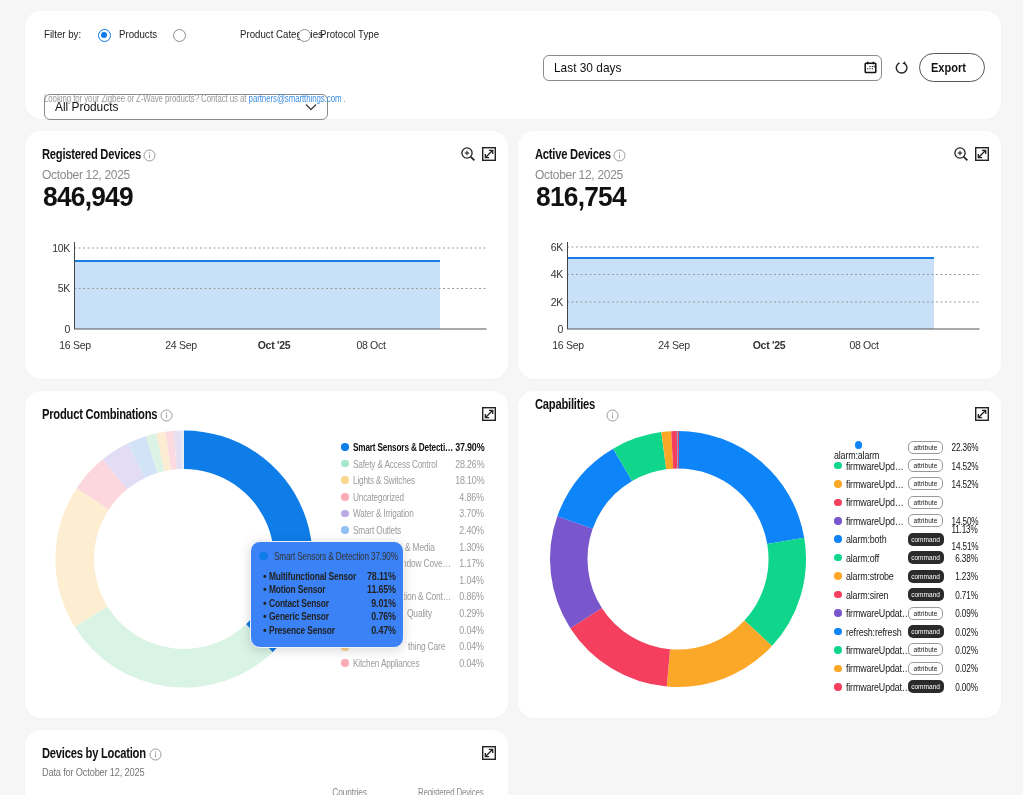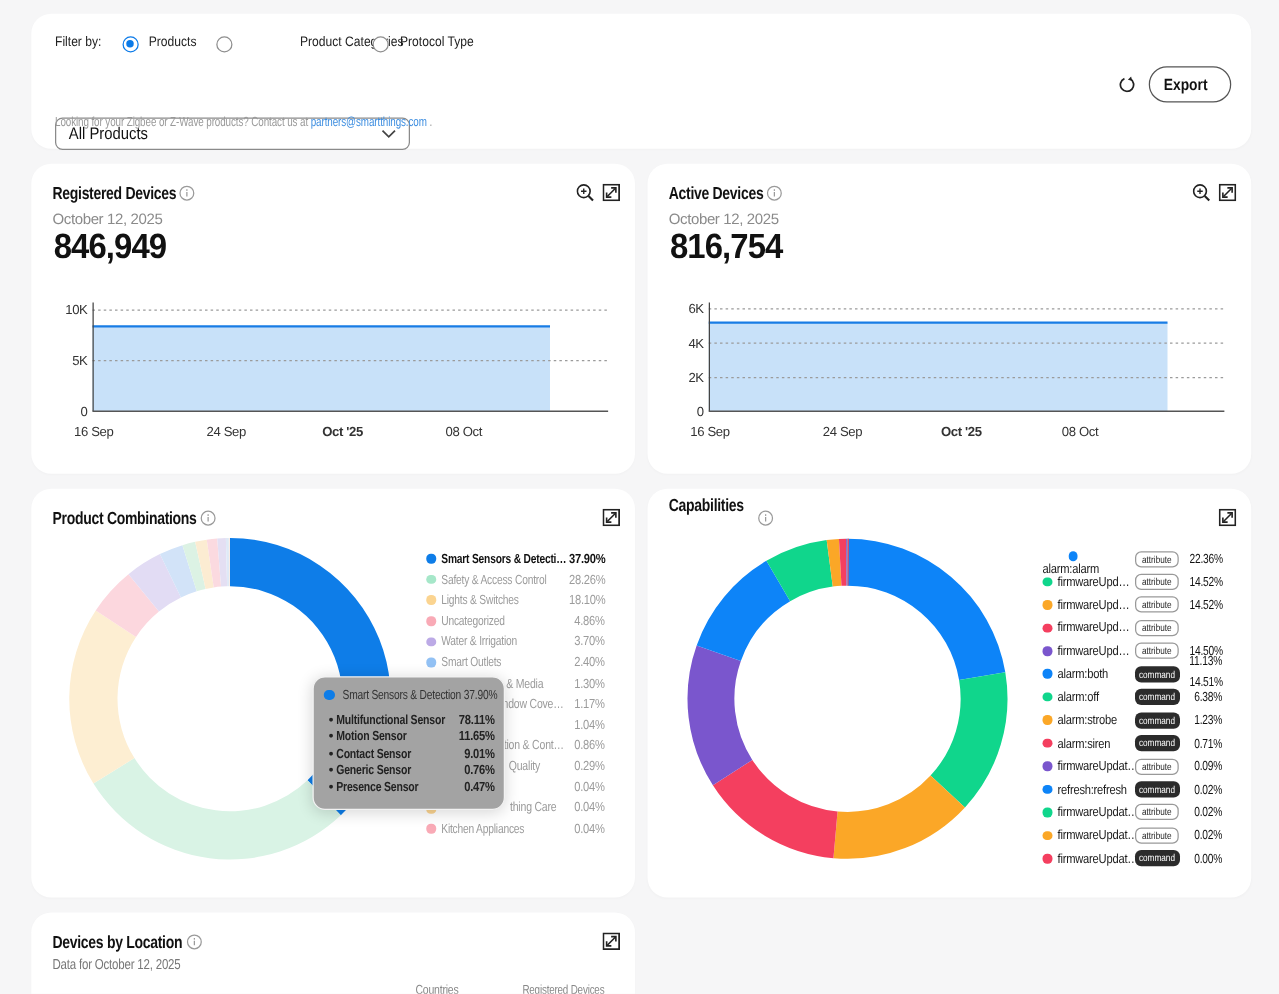--- a/index.html
+++ b/index.html
@@ -35,20 +35,36 @@
   <div class="radio" style="left:148px;border:1.5px solid #8e8e8e;"></div>
   <div class="fitem" style="left:169px;padding-left:46px;"><span class="sq">Product Categories</span></div>
   <div class="radio" style="left:273px;border:1.5px solid #8e8e8e;"></div>
   <div class="fitem" style="left:295px;"><span class="sq">Protocol Type</span></div>
   <div class="drop" style="left:19px;width:284px;margin-top:39px;">
       <span class="sq">All Products</span>
     <svg style="margin-left:auto;" width="12" height="8" viewBox="0 0 12 8">
         <path d="M1 1.5 L6 6.5 L11 1.5" stroke="#444" stroke-width="1.4" fill="none"></path>
       </svg>
   </div>
+  <div class="drop" style="left:518px;width:339px;padding-right:4px;">
+      <span class="sq">Last 30 days</span>
+    <svg style="margin-left:auto;" width="13" height="13" viewBox="0 0 13 13">
+        <rect x="2.9" y="0.7" width="1.5" height="2.6" fill="#111"></rect>
+        <rect x="8.6" y="0.7" width="1.5" height="2.6" fill="#111"></rect>
+        <rect x="1.2" y="2.2" width="10.6" height="9.3" rx="0.8" stroke="#111" stroke-width="1.5" fill="none"></rect>
+        <g fill="#111">
+          <rect x="3.2" y="7.2" width="1.1" height="1.1"></rect>
+          <rect x="5.5" y="5" width="1.1" height="1.1"></rect>
+          <rect x="5.5" y="7.2" width="1.1" height="1.1"></rect>
+          <rect x="7.8" y="5" width="1.1" height="1.1"></rect>
+          <rect x="7.8" y="7.2" width="1.1" height="1.1"></rect>
+          <rect x="9.8" y="4.4" width="0.9" height="2"></rect>
+        </g>
+      </svg>
+  </div>
   <svg style="position:absolute;left:870px;top:50px;" width="13" height="13" viewBox="0 0 13 13">
       <path d="M9.1 2.08 A5.3 5.3 0 1 1 4.55 1.87" stroke="#222" stroke-width="1.4" fill="none"></path>
       <path d="M9.9 0.2 L10.6 3.6 L7.3 2.7 Z" fill="#222"></path>
     </svg>
   <div style="position:absolute;left:894px;top:42px;width:66px;height:29px;border:1px solid #555;border-radius:15px;display:flex;align-items:center;justify-content:center;font-size:13px;font-weight:bold;color:#111;">
       <span class="sq">Export</span>
     </div>
   <div style="position:absolute;left:19px;top:81px;font-size:10.5px;color:#999;letter-spacing:-0.1px;"><span class="sq" style="transform:scaleX(0.75);">Looking for your Zigbee or Z-Wave products? Contact us at <span style="color:#3c8de0;">partners@smartthings.com</span> .</span></div>
 </div>
 <div class="card" id="regCard">
@@ -205,21 +221,21 @@
   <div class="legrow" style="left:382px;top:216.0px;color:#9b9b9b;white-space:nowrap;"><span class="sq" style="transform:scaleX(0.8);">Quality</span></div>
   <div class="legrow" style="left:389px;top:232.6px;width:70px;text-align:right;color:#9b9b9b;font-weight:normal;"><span class="sqr">0.04%</span></div>
   <div class="legrow" style="left:389px;top:249.2px;width:70px;text-align:right;color:#9b9b9b;font-weight:normal;"><span class="sqr">0.04%</span></div>
   <div style="position:absolute;left:316px;top:252.5px;width:7.5px;height:7.5px;border-radius:50%;background:#fbd490;"></div>
   <div class="legrow" style="left:383px;top:249.2px;color:#9b9b9b;white-space:nowrap;"><span class="sq" style="transform:scaleX(0.8);">thing Care</span></div>
   <div class="legrow" style="left:389px;top:265.8px;width:70px;text-align:right;color:#9b9b9b;font-weight:normal;"><span class="sqr">0.04%</span></div>
   <div class="legrow" style="left:316px;top:265.8px;display:flex;align-items:center;color:#9b9b9b;font-weight:normal;">
       <span style="width:7.5px;height:7.5px;border-radius:50%;background:#f9aab6;margin-right:4px;flex:none;"></span>
       <span class="sq" style="white-space:nowrap;transform:scaleX(0.78);">Kitchen Appliances</span>
     </div>
-  <div style="position:absolute;left:225px;top:150px;width:154px;height:107px;background:#a3a3a3;border-radius:10px;box-shadow:0 2px 12px rgba(0,0,0,0.16);border:1px solid #f2f2f2;font-size:10.5px;letter-spacing:-0.2px;">
+  <div style="position:absolute;left:225px;top:150px;width:154px;height:107px;background:#3b82f6;border-radius:10px;box-shadow:0 2px 12px rgba(0,0,0,0.16);border:1px solid #f2f2f2;font-size:10.5px;letter-spacing:-0.2px;">
     <div style="position:absolute;left:8px;top:8px;display:flex;align-items:center;color:#333;white-space:nowrap;">
         <span style="width:8.5px;height:8.5px;border-radius:50%;background:#0e7de8;margin-right:6px;flex:none;"></span>
         <span class="sq" style="transform:scaleX(0.78);">Smart Sensors &amp; Detection 37.90%</span>
       </div>
     <div style="position:absolute;left:12px;top:28.0px;white-space:nowrap;font-weight:bold;color:#222;">•&nbsp;<span class="sq" style="transform:scaleX(0.8);">Multifunctional Sensor</span></div>
     <div style="position:absolute;right:7px;top:28.0px;font-weight:bold;color:#222;"><span class="sqr">78.11%</span></div>
     <div style="position:absolute;left:12px;top:41.4px;white-space:nowrap;font-weight:bold;color:#222;">•&nbsp;<span class="sq" style="transform:scaleX(0.8);">Motion Sensor</span></div>
     <div style="position:absolute;right:7px;top:41.4px;font-weight:bold;color:#222;"><span class="sqr">11.65%</span></div>
     <div style="position:absolute;left:12px;top:54.8px;white-space:nowrap;font-weight:bold;color:#222;">•&nbsp;<span class="sq" style="transform:scaleX(0.8);">Contact Sensor</span></div>
     <div style="position:absolute;right:7px;top:54.8px;font-weight:bold;color:#222;"><span class="sqr">9.01%</span></div>

